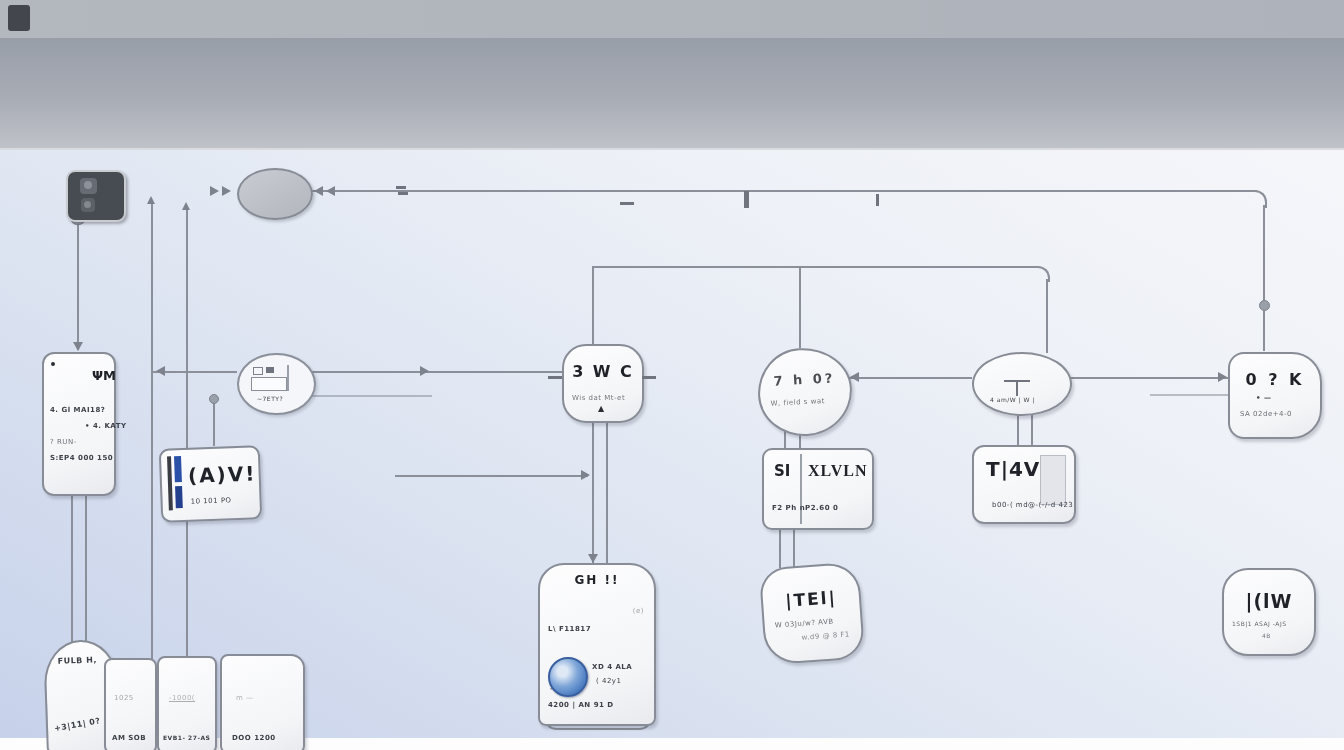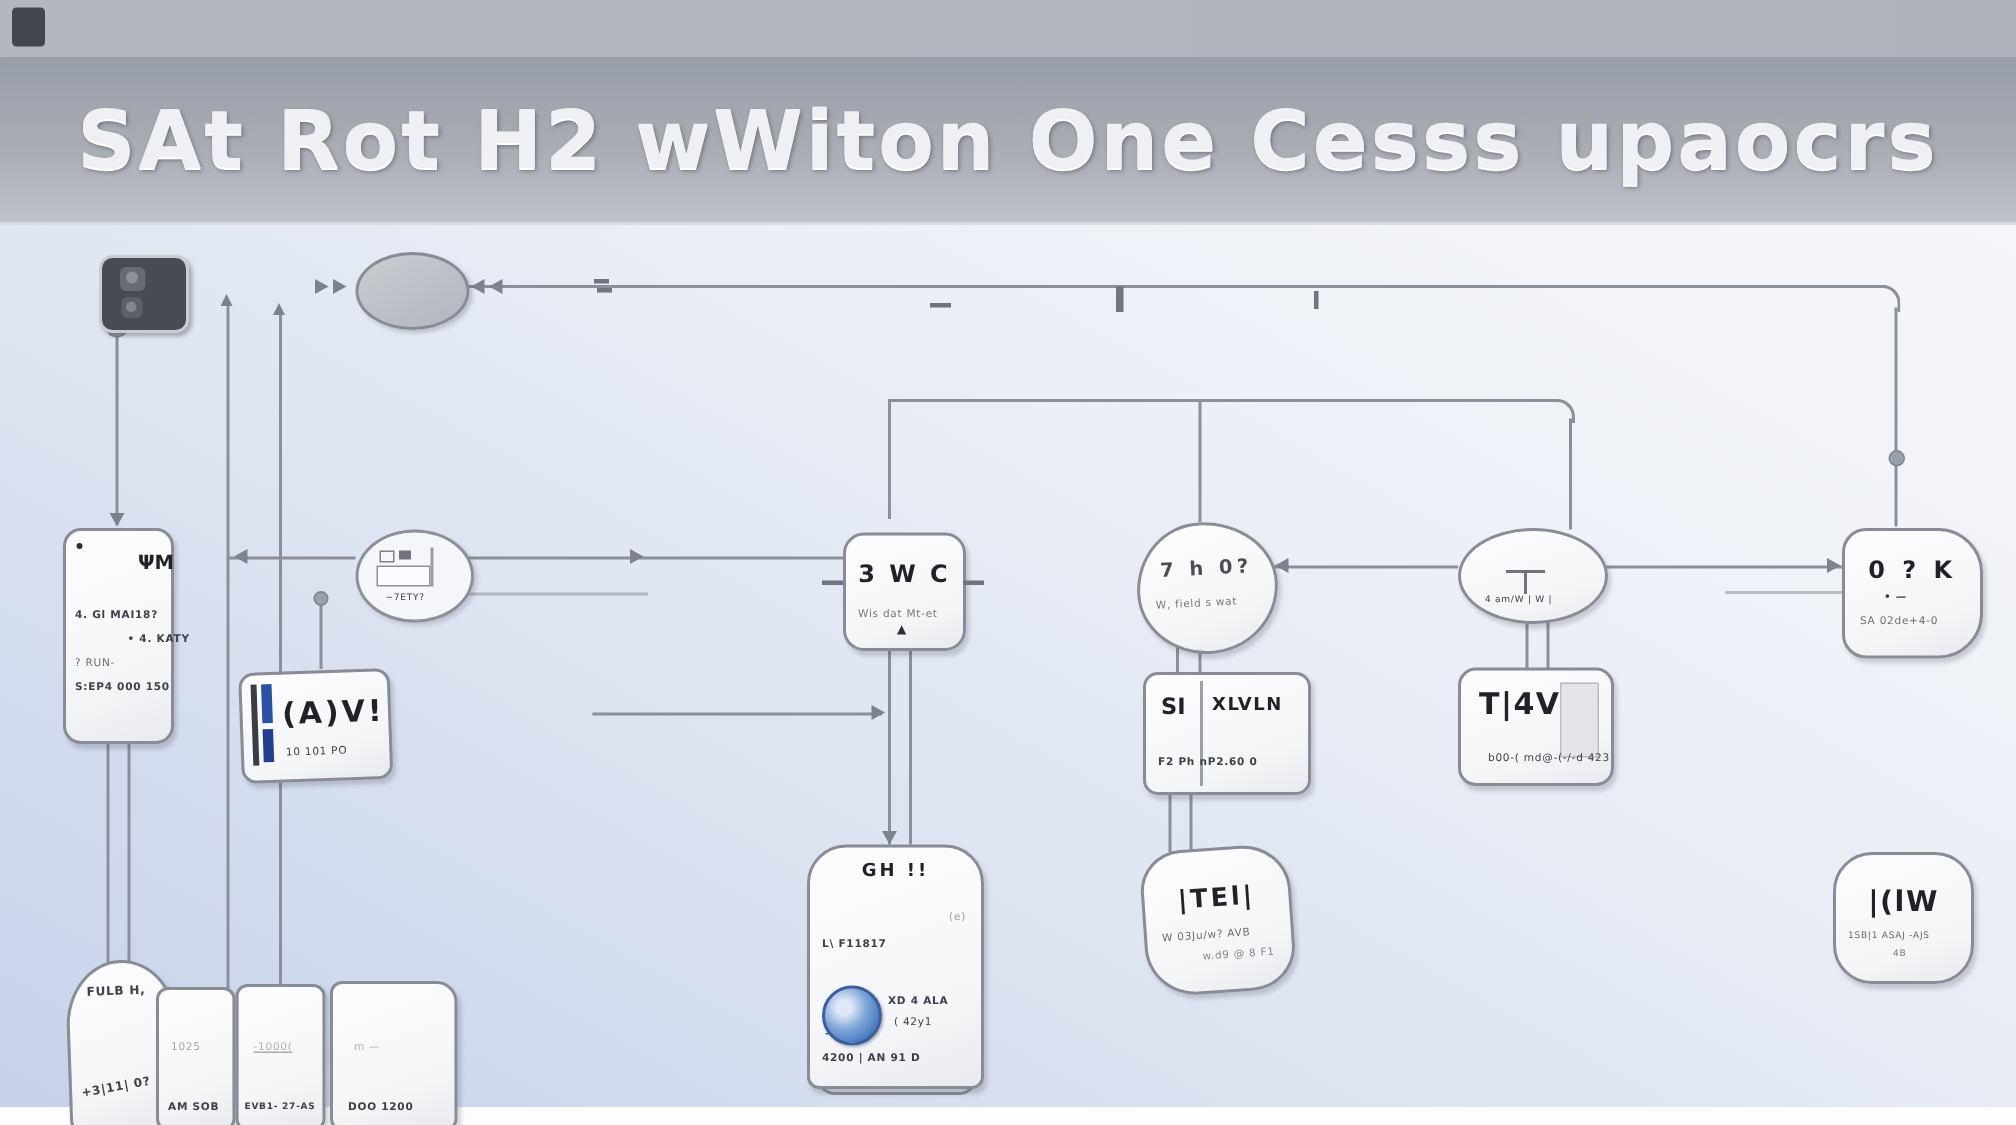--- a/index.html
+++ b/index.html
@@ -38,21 +38,20 @@
           border-bottom-right-radius:14px;z-index:1;}
 </style>
 </head>
 <body>
 
 <div id="stage">
 
   <div class="abs topstrip"></div>
   <div class="abs" style="left:8px;top:5px;width:22px;height:26px;background:#43474d;border-radius:3px;"></div>
   <div class="abs titleband"></div>
-  <div class="abs bigtitle">SAt Rot H2 wWiton One Cesss upaocrs</div>
   <div class="abs botband"></div>
 
   <div class="abs h" style="left:310px;top:190px;width:947px;"></div>
   <div class="abs corner-tr" style="left:1243px;top:190px;width:22px;height:16px;background:transparent;"></div>
   <div class="abs v" style="left:1263px;top:205px;height:146px;"></div>
   <div class="abs dot" style="left:1259px;top:300px;width:9px;height:9px;"></div>
 
   <div class="abs v" style="left:151px;top:200px;height:510px;"></div>
   <div class="abs tri tri-u" style="left:147px;top:196px;"></div>
   <div class="abs v" style="left:186px;top:206px;height:544px;"></div>
@@ -137,21 +136,21 @@
   </div>
 
   <div class="abs node" style="left:160px;top:447px;width:97px;height:70px;border-radius:10px;transform:rotate(-2deg);">
     <div class="abs" style="left:6px;top:6px;width:4px;height:54px;background:#3a3d44;"></div>
     <div class="abs" style="left:13px;top:6px;width:7px;height:26px;background:#2b50a8;"></div>
     <div class="abs" style="left:13px;top:36px;width:7px;height:22px;background:#23408f;"></div>
     <div class="nlabel" style="font-size:20px;margin:14px 0 0 24px;letter-spacing:2px;">(A)V!</div>
     <div class="tiny" style="position:absolute;left:28px;top:48px;">10 101   PO</div>
   </div>
 
-  <div class="abs node" style="left:562px;top:355px;width:78px;height:75px;border-radius:14px;">
+  <div class="abs node" style="left:562px;top:344px;width:78px;height:75px;border-radius:24px;">
     <div class="abs tick" style="left:-16px;top:30px;width:14px;height:3px;"></div>
     <div class="abs tick" style="left:78px;top:30px;width:14px;height:3px;"></div>
     <div class="nlabel" style="font-size:16px;margin-top:16px;letter-spacing:2px;">3 W C</div>
     <div class="tiny" style="position:absolute;left:8px;top:48px;opacity:.7;">Wis  dat    Mt-et</div>
     <div style="position:absolute;left:34px;top:58px;font-size:8px;color:#2a2d33;">▲</div>
   </div>
 
   <div class="abs node" style="left:758px;top:348px;width:90px;height:84px;border-radius:46% 54% 50% 50%/52% 48% 52% 48%;transform:rotate(-3deg);">
     <div class="nlabel" style="font-size:13px;margin-top:22px;letter-spacing:3px;opacity:.8;">7 h 0?</div>
     <div class="tiny" style="position:absolute;left:10px;top:48px;opacity:.7;">W, field s  wat</div>
@@ -165,21 +164,21 @@
 
   <div class="abs node" style="left:1228px;top:352px;width:90px;height:83px;border-radius:16px 30px 30px 16px;">
     <div class="nlabel" style="font-size:16px;margin-top:16px;letter-spacing:3px;">0 ? K</div>
     <div class="tiny" style="position:absolute;left:26px;top:40px;font-weight:bold;">•        —</div>
     <div class="tiny" style="position:absolute;left:10px;top:56px;opacity:.75;">SA   02de+4-0</div>
   </div>
 
   <div class="abs node" style="left:762px;top:448px;width:108px;height:78px;border-radius:10px;">
     <div class="abs" style="left:36px;top:4px;width:2px;height:70px;background:#9aa0a9;"></div>
     <div class="nlabel" style="position:absolute;left:10px;top:12px;font-size:15px;">SI</div>
-    <div class="nlabel" style="position:absolute;left:44px;top:12px;font-size:12px;letter-spacing:1px;">XLVLN</div>
+    <div class="nlabel" style="position:absolute;left:44px;top:12px;font-size:16px;letter-spacing:1px;font-family:Liberation Serif, serif;">XLVLN</div>
     <div class="tiny" style="position:absolute;left:8px;top:54px;font-weight:bold;">F2 Ph     nP2.60 0</div>
   </div>
 
   <div class="abs node" style="left:972px;top:445px;width:100px;height:75px;border-radius:12px;">
     <div class="abs" style="left:66px;top:8px;width:24px;height:48px;background:#e3e5ea;border:1px solid #b8bcc4;"></div>
     <div class="nlabel" style="position:absolute;left:12px;top:10px;font-size:20px;letter-spacing:1px;">T|4V</div>
     <div class="tiny" style="position:absolute;left:18px;top:54px;">b00-(  md@-(-/-d  423</div>
   </div>
 
   <div class="abs node" style="left:762px;top:565px;width:96px;height:93px;border-radius:28% 32% 30% 34%;transform:rotate(-4deg);">

